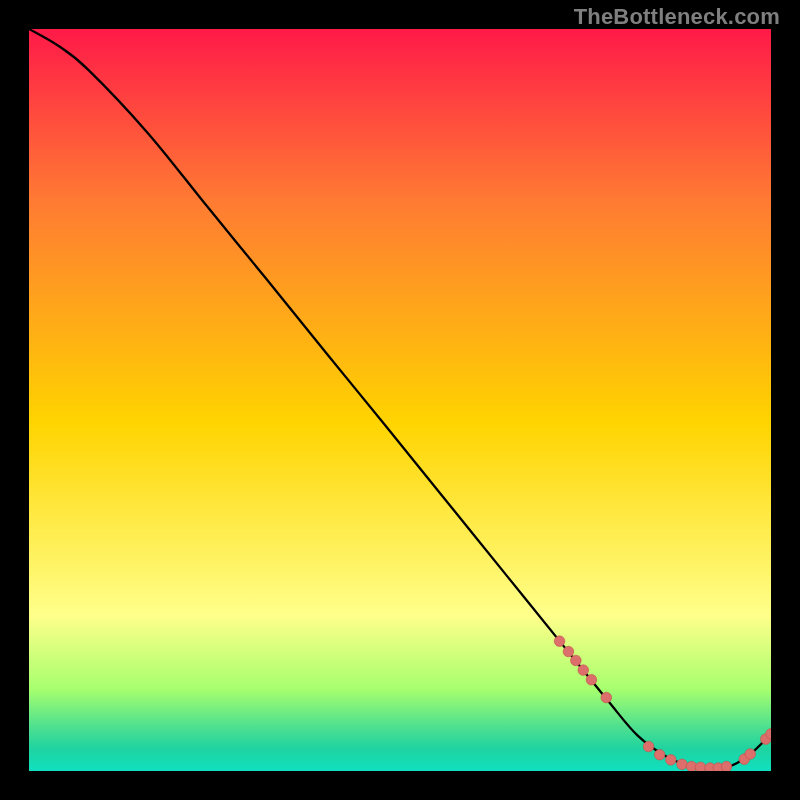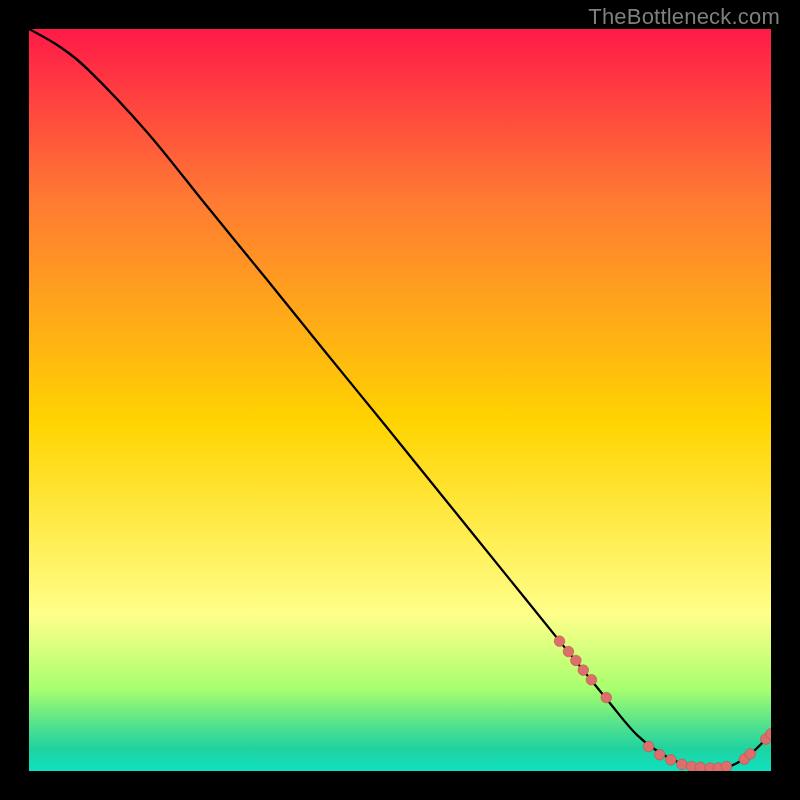--- a/index.html
+++ b/index.html
@@ -32,21 +32,21 @@
     inset: 0;
   }
   .watermark {
     position: absolute;
     top: 4px;
     right: 20px;
     font-family: Arial, Helvetica, sans-serif;
     font-size: 22px;
     color: #7f7f7f;
     letter-spacing: 0.2px;
-    font-weight: 400;
+    font-weight: 700;
   }
 </style>
 </head>
 <body>
 
 <div class="stage">
   <div class="plot-area">
     <svg class="gradient" viewBox="0 0 742 742" preserveAspectRatio="none">
       <defs>
         <linearGradient id="bg" x1="0" y1="0" x2="0" y2="1">

